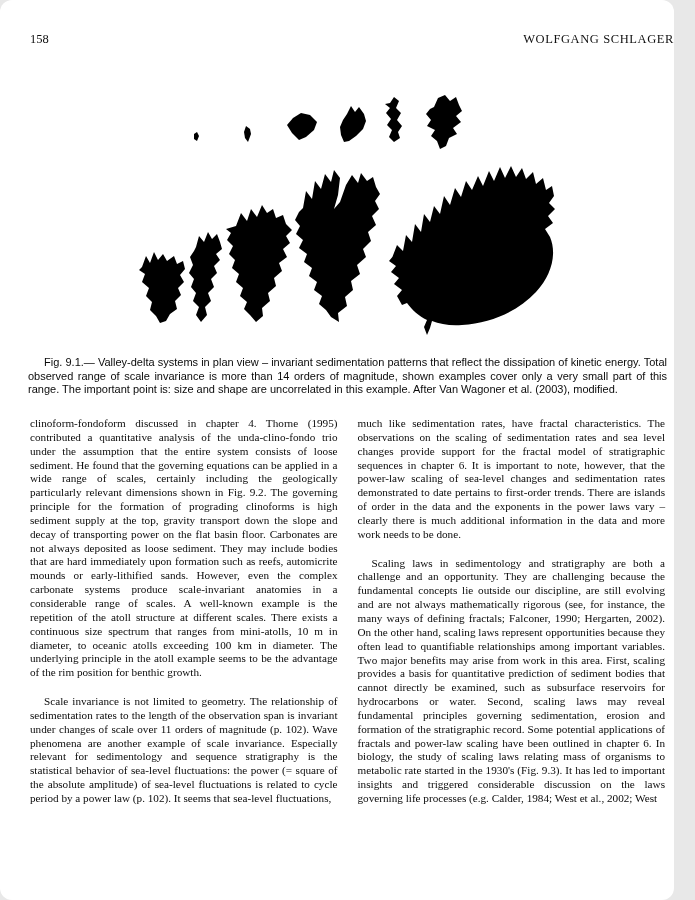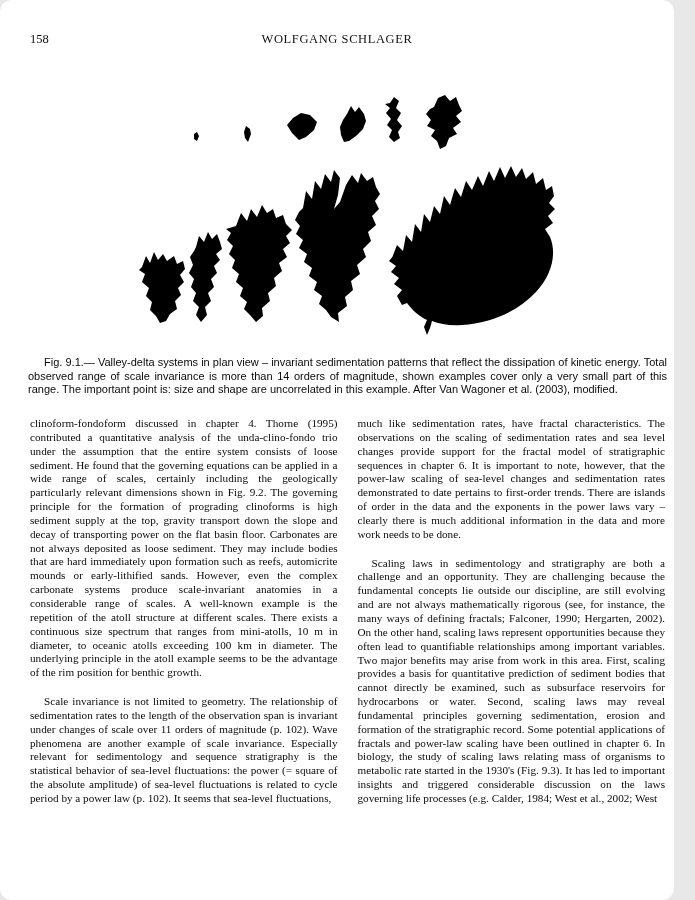--- a/index.html
+++ b/index.html
@@ -12,21 +12,21 @@
     color: #111111;
     border-radius: 12px;
   }
   
   #page-number {
     position: absolute; left: 30px; top: 32px;
     font-size: 12.5px;
   }
   #running-head {
     position: absolute; left: 0; top: 32px; width: 100%;
-    text-align: center; font-size: 12.5px; letter-spacing: 0.6px;
+    text-align: right; font-size: 12.5px; letter-spacing: 0.6px;
   }
   
   #figure-area {
     position: absolute; left: 0; top: 83px; width: 695px; height: 270px;
   }
   #figure-area svg { display: block; width: 695px; height: 270px; }
   #figure-area path { fill: #000000; }
   
   #figure-caption {
     position: absolute; left: 28px; top: 356px; width: 639px;

